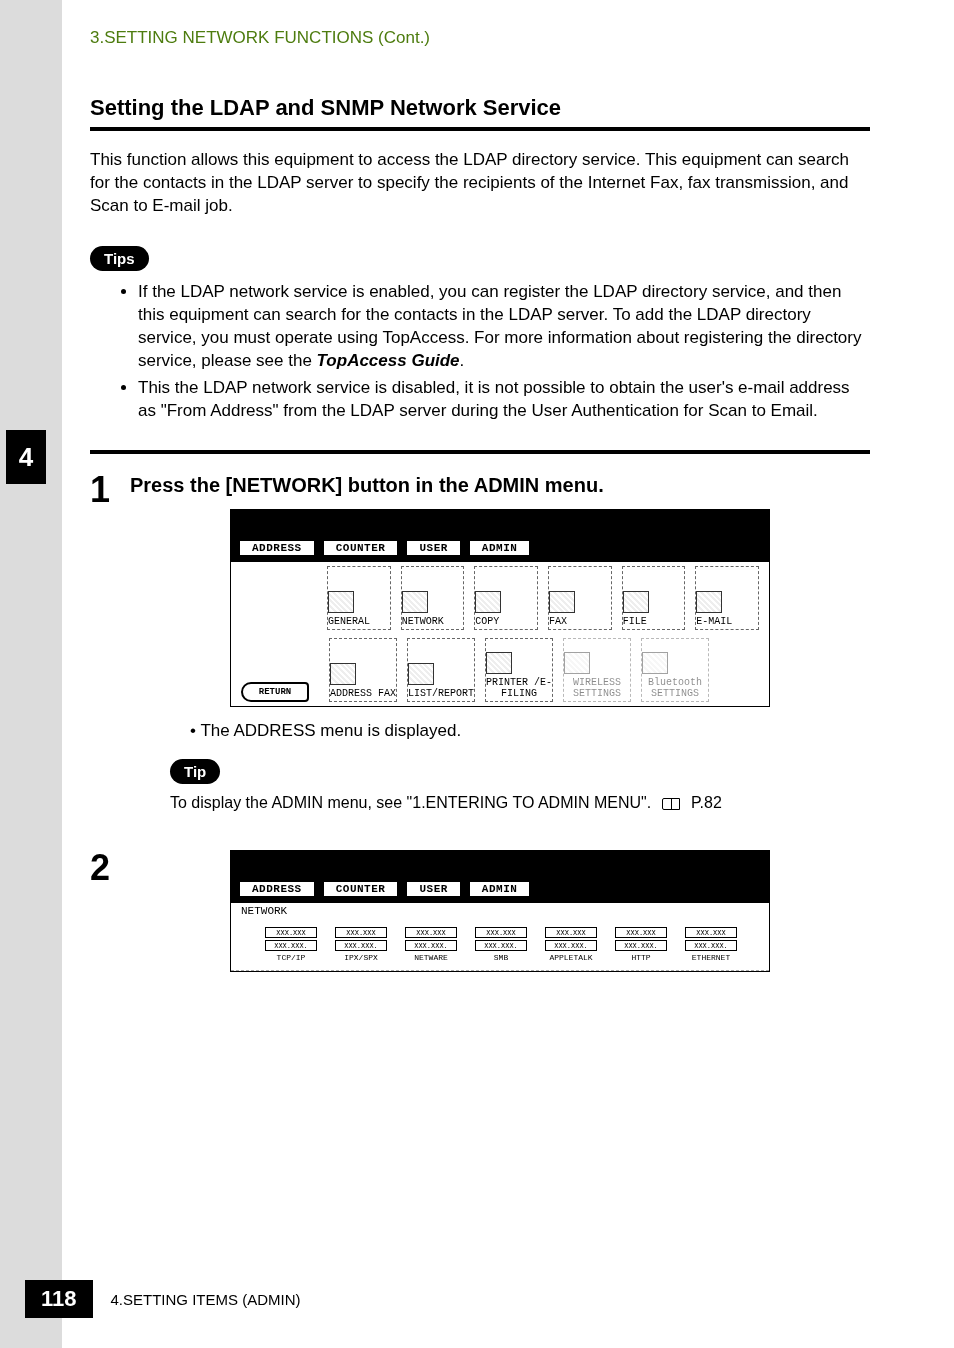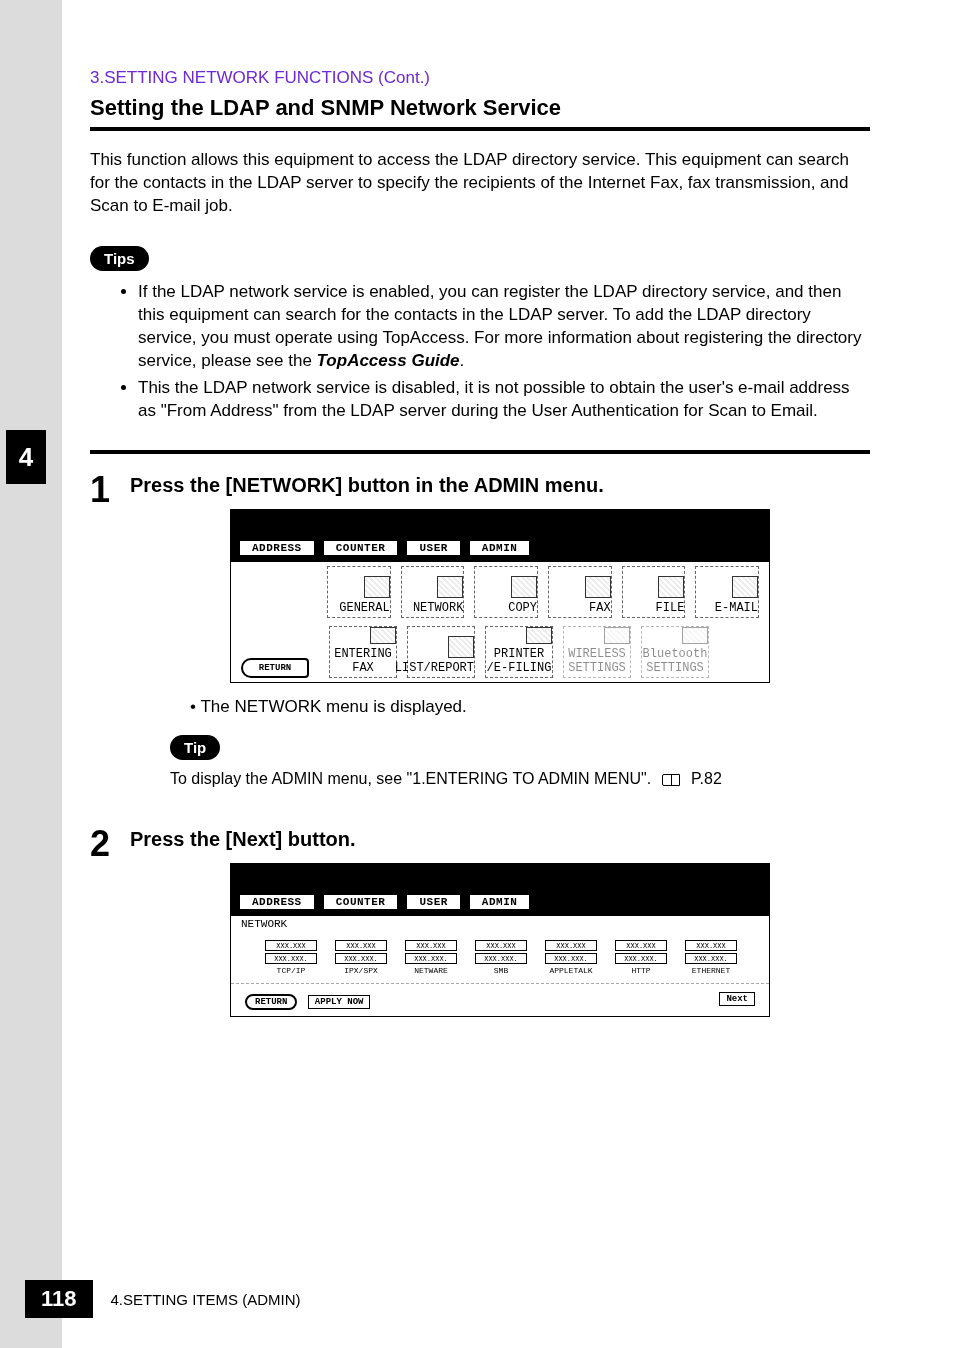--- a/index.html
+++ b/index.html
@@ -1,19 +1,19 @@
 <!DOCTYPE html>
 <html><head>
 <meta charset="utf-8">
 <style>
   * { margin: 0; padding: 0; box-sizing: border-box; }
   html, body { width: 954px; height: 1348px; background: #fff; font-family: Arial, Helvetica, sans-serif; color: #000; }
   .page { position: relative; width: 954px; height: 1348px; background: #fff; }
   .gray-margin { position: absolute; left: 0; top: 0; width: 62px; height: 1348px; background: #dcdcdc; }
-  .breadcrumb { position: absolute; left: 90px; top: 28px; font-size: 17px; color: #6d28d9; margin-top: 40px; }
+  .breadcrumb { position: absolute; left: 90px; top: 28px; font-size: 17px; color: #4d7c0f; }
   .content { position: absolute; left: 90px; top: 95px; width: 780px; }
   .section-title { font-size: 22px; font-weight: bold; padding-bottom: 6px; border-bottom: 4px solid #000; margin-bottom: 18px; }
   .intro { font-size: 17px; line-height: 1.35; margin-bottom: 28px; }
   .pill { display: inline-block; background: #000; color: #fff; font-size: 15px; font-weight: bold; padding: 4px 14px; border-radius: 14px; margin-bottom: 10px; }
   .tips-list { list-style: disc; margin-left: 48px; font-size: 17px; line-height: 1.35; margin-bottom: 28px; }
   .tips-list li { margin-bottom: 4px; }
   .bold-italic { font-weight: bold; font-style: italic; }
   .hr-thick { border: none; border-top: 4px solid #000; margin: 10px 0 18px 0; }
   .side-tab { position: absolute; left: 0; top: 420px; width: 62px; }
   .side-tab-inner { width: 40px; height: 54px; background: #000; color: #fff; font-size: 26px; font-weight: bold; display: flex; align-items: center; justify-content: center; margin-top: 10px; margin-left: 6px; }
@@ -21,21 +21,21 @@
   .step-num { font-size: 36px; font-weight: bold; width: 40px; line-height: 1; }
   .step-body { flex: 1; }
   .step-title { font-size: 20px; font-weight: bold; margin-top: 2px; margin-bottom: 12px; }
   .shot { border: 1px solid #000; background: #fff; margin: 0 auto 14px 100px; width: 540px; }
   .shot .topbar { background: #000; height: 30px; }
   .tab-row { display: flex; gap: 8px; padding: 4px 8px 2px 8px; align-items: center; }
   .tab-row.under-top { background: #000; padding-top: 0; padding-bottom: 6px; }
   .ui-tab { background: #fff; border: 1px solid #000; font-family: 'Courier New', monospace; font-size: 11px; font-weight: bold; padding: 1px 12px; letter-spacing: 0.5px; }
   .ui-tab.active { outline: 1px solid #000; outline-offset: 1px; }
   .grid-row { display: flex; gap: 10px; padding: 4px 10px; }
-  .grid-cell { width: 68px; height: 52px; border: 1px dashed #666; display: flex; flex-direction: column; align-items: flex-end; justify-content: flex-end; font-family: 'Courier New', monospace; font-size: 12px; text-align: center; padding-bottom: 2px; }
+  .grid-cell { width: 68px; height: 64px; border: 1px dashed #666; display: flex; flex-direction: column; align-items: flex-start; justify-content: flex-end; font-family: 'Courier New', monospace; font-size: 10px; text-align: center; padding-bottom: 2px; }
   .grid-cell.disabled { opacity: .45; }
   .grid-cell .ico { width: 26px; height: 22px; border: 1px solid #333; margin-bottom: 3px; background: repeating-linear-gradient(45deg,#eee,#eee 2px,#fff 2px,#fff 4px); }
   .return-cell { width: 68px; height: 20px; border: 2px solid #000; border-radius: 10px 4px 4px 10px; font-family: 'Courier New', monospace; font-size: 9px; font-weight: bold; display: flex; align-items: center; justify-content: center; }
   .sub-bullet { margin-left: 60px; font-size: 17px; margin-bottom: 18px; }
   .sub-bullet::before { content: "•  "; }
   .tip-ref { margin-left: 40px; font-size: 16px; margin-bottom: 24px; }
   .book-icon { display:inline-block; width:18px; height:12px; border:1px solid #000; border-radius:2px 0 0 2px; vertical-align:middle; margin:0 2px; position:relative; }
   .book-icon::after { content:""; position:absolute; left:50%; top:0; bottom:0; border-left:1px solid #000; }
   .net-label { font-family: 'Courier New', monospace; font-size: 11px; padding: 2px 10px 0 10px; }
   .net-row { display: flex; gap: 6px; padding: 10px 14px 8px 28px; border-bottom: 1px dashed #aaa; text-align: right; }
@@ -112,57 +112,56 @@
                 <div class="ico"></div>
                 <span>E-MAIL</span>
               </div>
           </div>
           <div class="grid-row" style="align-items:flex-end;">
             <div style="width:78px; display:flex; align-items:flex-end; height:52px;">
               <div class="return-cell">RETURN</div>
             </div>
             <div class="grid-cell">
                 <div class="ico"></div>
-                <span>ENTERING FAX</span>
+                <span>ADDRESS FAX</span>
               </div>
             <div class="grid-cell">
                 <div class="ico"></div>
                 <span>LIST/REPORT</span>
               </div>
             <div class="grid-cell">
                 <div class="ico"></div>
                 <span>PRINTER /E-FILING</span>
               </div>
             <div class="grid-cell disabled">
                 <div class="ico"></div>
                 <span>WIRELESS SETTINGS</span>
               </div>
             <div class="grid-cell disabled">
                 <div class="ico"></div>
                 <span>Bluetooth SETTINGS</span>
               </div>
           </div>
         </div>
 
-        <div class="sub-bullet">The NETWORK menu is displayed.</div>
+        <div class="sub-bullet">The ADDRESS menu is displayed.</div>
 
         <span class="pill" style="margin-left:40px;">Tip</span>
         <div class="tip-ref">
           <span>To display the ADMIN menu, see "1.ENTERING TO ADMIN MENU".</span>
           &nbsp;<span class="book-icon"></span>&nbsp;
           <span>P.82</span>
         </div>
       </div>
     </div>
 
     
     <div class="step">
       <div class="step-num">2</div>
       <div class="step-body">
-        <div class="step-title">Press the [Next] button.</div>
 
         <div class="shot">
           <div class="topbar"></div>
           <div class="tab-row under-top">
             <span class="ui-tab">ADDRESS</span>
             <span class="ui-tab">COUNTER</span>
             <span class="ui-tab">USER</span>
             <span class="ui-tab active">ADMIN</span>
           </div>
           <div class="net-label">NETWORK</div>
@@ -196,27 +195,20 @@
                 <div class="mini">XXX.XXX</div>
                 <div class="mini">XXX.XXX.</div>
                 <span>HTTP</span>
               </div>
             <div class="net-cell">
                 <div class="mini">XXX.XXX</div>
                 <div class="mini">XXX.XXX.</div>
                 <span>ETHERNET</span>
               </div>
           </div>
-          <div class="bottom-row">
-            <div>
-              <span class="btn-round">RETURN</span>
-              <span class="btn-small">APPLY NOW</span>
-            </div>
-            <span class="btn-small">Next</span>
-          </div>
         </div>
       </div>
     </div>
   </div>
 
   <div class="side-tab">
     <div class="side-tab-inner">4</div>
   </div>
 
   <div class="footer">

